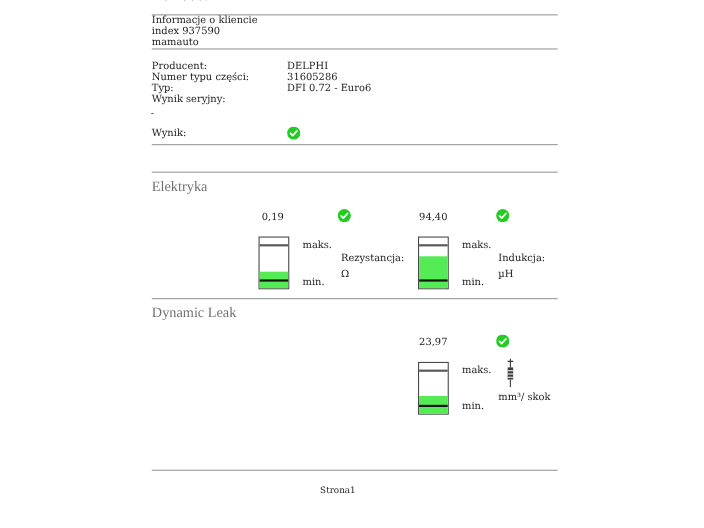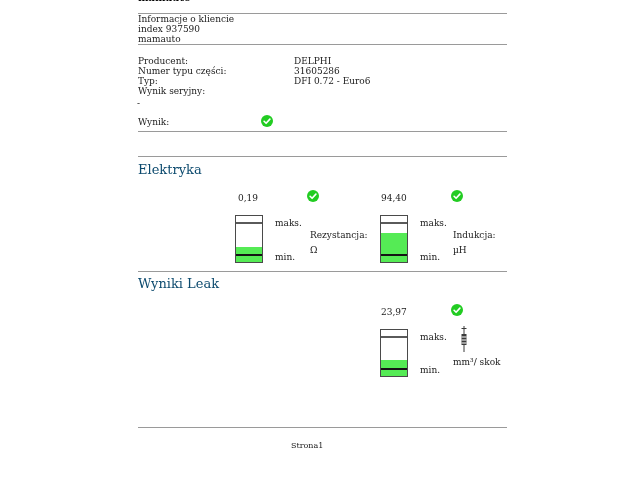--- a/index.html
+++ b/index.html
@@ -2,26 +2,26 @@
 <html><head>
 <meta charset="utf-8">
 <style>
   html,body{margin:0;padding:0;}
   body{
     width:640px;height:480px;background:#ffffff;position:relative;overflow:hidden;
     font-family:"DejaVu Serif", serif;color:#1b1b1b;
   }
   .abs{position:absolute;}
   .t{font-size:9px;line-height:10px;white-space:nowrap;}
-  .heading{font-size:13px;line-height:15px;white-space:nowrap;color:#0c4a6e;}
+  .heading{font-size:13px;line-height:15px;white-space:nowrap;color:#737373;font-family:Liberation Serif, serif;}
   .hr{position:absolute;left:138px;width:369px;height:1px;background:#9a9a9a;}
   .brand-clip{position:absolute;left:138px;top:0;width:80px;height:4px;overflow:hidden;}
   .brand-clip span{display:block;font-weight:bold;font-size:10px;line-height:10px;margin-top:-7px;color:#000;}
   .row-label{position:absolute;left:138px;}
-  .row-value{position:absolute;left:261px;margin-left:33px;}
+  .row-value{position:absolute;left:261px;}
   .gauge{position:absolute;width:26px;height:46px;border:1px solid #4a4a4a;background:#fff;}
   .gauge-fill{position:absolute;left:0;right:0;bottom:0;background:#55eb55;}
   .gauge-maxline{position:absolute;left:0;right:0;top:6px;height:2px;background:#5a5a5a;}
   .gauge-minline{position:absolute;left:0;right:0;bottom:6px;height:2px;background:#141414;}
   .check{position:absolute;width:12px;height:12px;}
   .footer{font-size:8px;line-height:9px;color:#222;}
 </style>
 </head>
 <body>
 
@@ -94,21 +94,21 @@
     <div class="gauge-maxline"></div>
     <div class="gauge-minline"></div>
   </div>
   <div class="t abs" style="left:420px;top:218px">maks.</div>
   <div class="t abs" style="left:420px;top:252px">min.</div>
   <div class="t abs" style="left:453px;top:230px">Indukcja:</div>
   <div class="t abs" style="left:453px;top:245px">µH</div>
 
   <div class="hr" style="top:271px"></div>
 
-  <div class="heading abs" style="left:138px;top:276px">Wyniki Leak</div>
+  <div class="heading abs" style="left:138px;top:276px">Dynamic Leak</div>
 
   <div class="t abs" style="left:381px;top:307px">23,97</div>
   <svg class="check" style="left:451px;top:304px" viewBox="0 0 12 12">
     <circle cx="6" cy="6" r="6" fill="#22cc22"></circle>
     <path d="M3.1 6.3 L5.1 8.3 L8.9 4.1" stroke="#ffffff" stroke-width="1.6" fill="none" stroke-linecap="round" stroke-linejoin="round"></path>
   </svg>
 
   <div class="gauge" style="left:380px;top:329px">
     <div class="gauge-fill" style="height: 34%; background: rgb(85, 235, 85);"></div>
     <div class="gauge-maxline"></div>

